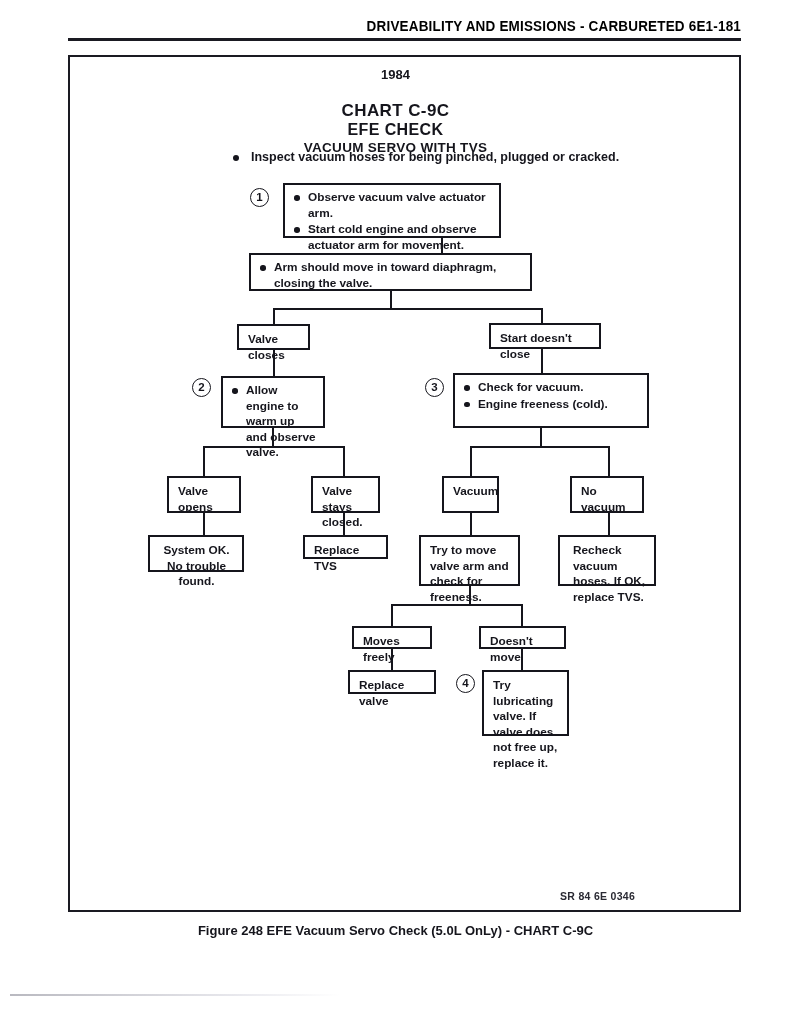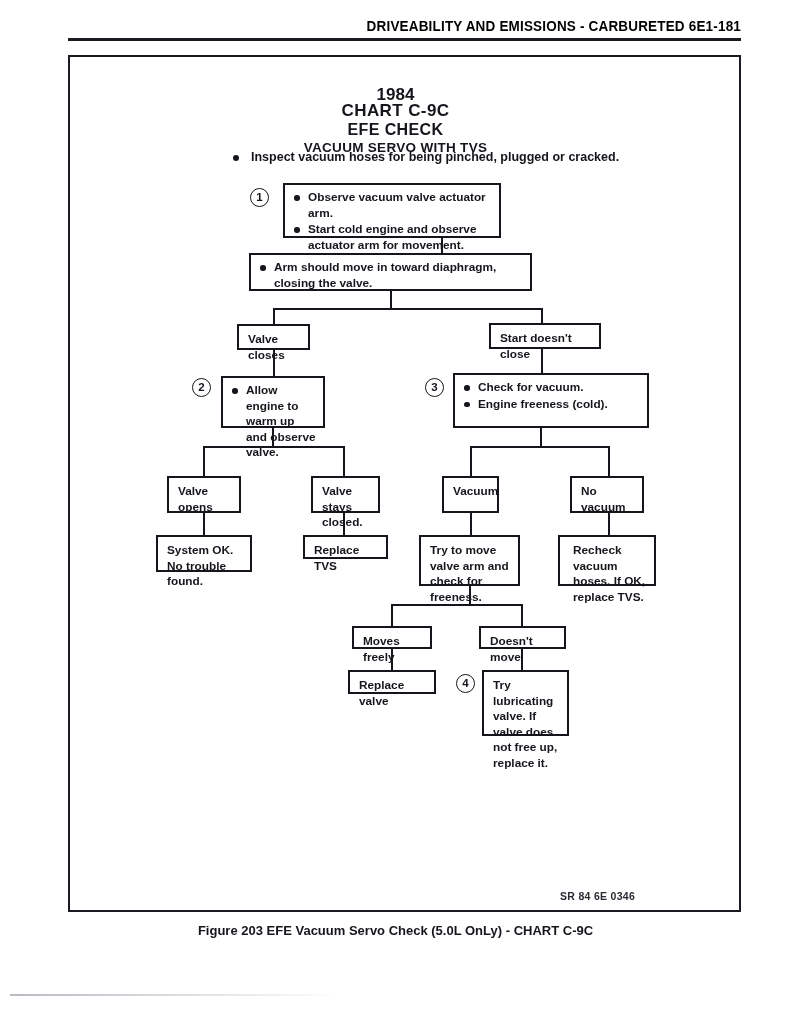--- a/index.html
+++ b/index.html
@@ -57,21 +57,21 @@
 
   
   .title-line {
     position: absolute;
     width: 100%;
     text-align: center;
     font-weight: bold;
     color: #15151c;
     white-space: nowrap;
   }
-  #title-year   { top: 85px;  font-size: 17px; }
+  #title-year   { top: 67px;  font-size: 13px; }
   #title-chart  { top: 101px; font-size: 17px; letter-spacing: 0.4px; }
   #title-efe    { top: 121px; font-size: 16px; letter-spacing: 0.4px; }
   #title-servo  { top: 140px; font-size: 13.5px; letter-spacing: 0.3px; }
 
   #intro-note {
     position: absolute;
     left: 233px;
     top: 150px;
     width: 420px;
     font-size: 12.5px;
@@ -262,21 +262,21 @@
   <div class="node plain" style="left:167px; top:476px; width:74px; height:37px;">Valve opens</div>
   <div class="node plain" style="left:311px; top:476px; width:69px; height:37px;">Valve stays closed.</div>
   <div class="node plain" style="left:442px; top:476px; width:57px; height:37px;">Vacuum</div>
   <div class="node plain" style="left:570px; top:476px; width:74px; height:37px;">No vacuum</div>
 
   <div class="vline" style="left:203px; top:513px; height:22px;"></div>
   <div class="vline" style="left:343px; top:513px; height:22px;"></div>
   <div class="vline" style="left:470px; top:513px; height:22px;"></div>
   <div class="vline" style="left:608px; top:513px; height:22px;"></div>
 
-  <div class="node plain" style="left:156px; top:535px; width:96px; height:37px;">System OK. No trouble found.</div>
+  <div class="node plain" style="left:148px; top:535px; width:96px; height:37px;text-align:center;">System OK. No trouble found.</div>
   <div class="node plain" style="left:303px; top:535px; width:85px; height:24px;">Replace TVS</div>
   <div class="node plain" style="left:419px; top:535px; width:101px; height:51px;">Try to move valve arm and check for freeness.</div>
   <div class="node plain" style="left:558px; top:535px; width:98px; height:51px;padding-left:13px;">Recheck vacuum hoses. If OK, replace TVS.</div>
 
   <div class="vline" style="left:469px; top:586px; height:18px;"></div>
   <div class="hline" style="left:391px; top:604px; width:132px;"></div>
   <div class="vline" style="left:391px; top:604px; height:22px;"></div>
   <div class="vline" style="left:521px; top:604px; height:22px;"></div>
 
   <div class="node plain" style="left:352px; top:626px; width:80px; height:23px;">Moves freely</div>
@@ -284,16 +284,16 @@
 
   <div class="vline" style="left:391px; top:649px; height:21px;"></div>
   <div class="vline" style="left:521px; top:649px; height:21px;"></div>
 
   <div class="node plain" style="left:348px; top:670px; width:88px; height:24px;">Replace valve</div>
 
   <div class="step-circle" style="left:456px; top:674px;">4</div>
   <div class="node plain" style="left:482px; top:670px; width:87px; height:66px;">Try lubricating valve. If valve does not free up, replace it.</div>
 
   <div id="drawing-code">SR 84 6E 0346</div>
-  <div id="figure-caption">Figure 203 EFE Vacuum Servo Check (5.0L OnLy) - CHART C-9C</div>
+  <div id="figure-caption">Figure 248 EFE Vacuum Servo Check (5.0L OnLy) - CHART C-9C</div>
   <div id="scan-edge"></div>
 
 </div>
 
 </body></html>

